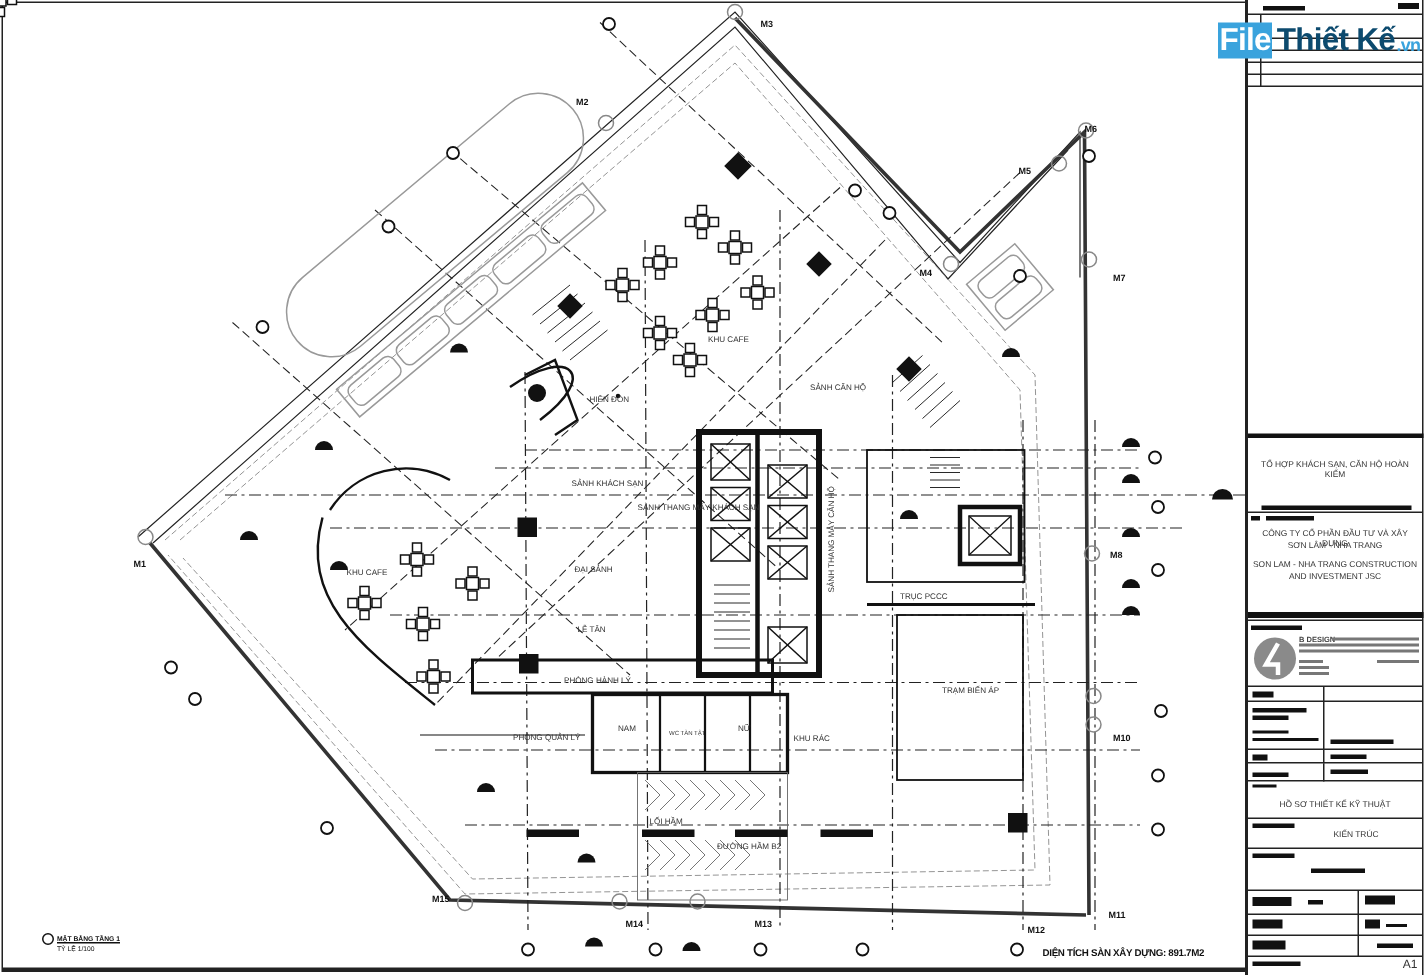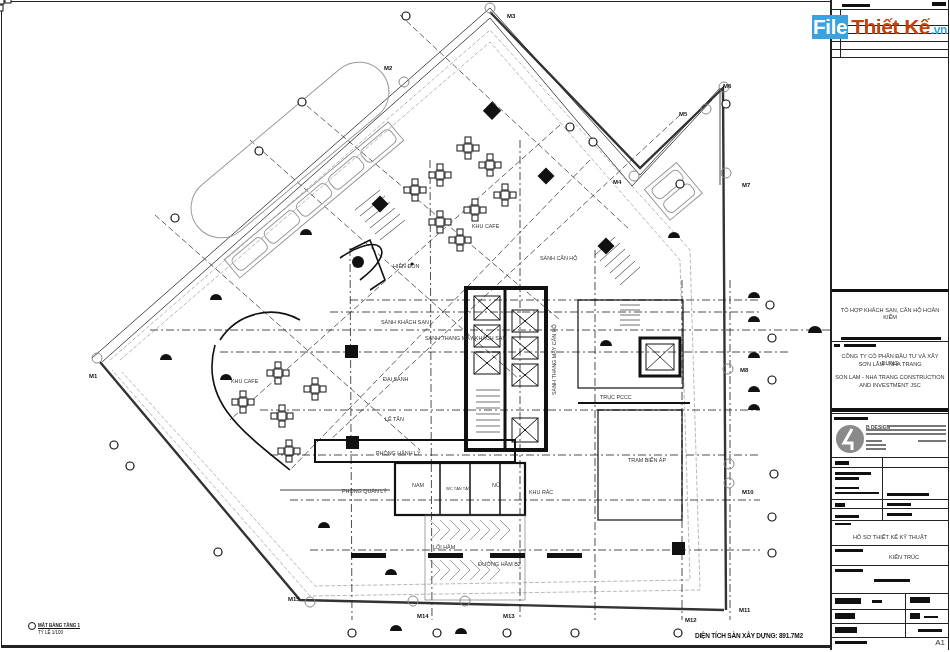--- a/index.html
+++ b/index.html
@@ -6,21 +6,21 @@
   body{width:950px;height:652px;position:relative;overflow:hidden;font-family:"Liberation Sans",sans-serif;}
   .sheet{position:absolute;left:0;top:0;width:950px;height:652px;}
   .frame{position:absolute;left:1px;top:1px;width:947px;height:647px;border:1px solid #222;border-bottom:3px solid #222;box-sizing:border-box;}
   .drawing{position:absolute;left:0;top:0;width:830px;height:652px;}
   .titleblock{position:absolute;left:830px;top:0;width:119px;height:650px;border-left:2px solid #222;border-right:1px solid #222;box-sizing:border-box;background:#fff;}
   .tb-row{position:absolute;left:0;width:100%;border-bottom:1px solid #222;box-sizing:border-box;}
   .bar{position:absolute;background:#111;}
   .tb-text{position:absolute;left:2px;right:2px;text-align:center;font-size:5.6px;color:#333;line-height:7px;}
   .logo{position:absolute;left:812px;top:12px;height:30px;display:flex;align-items:center;font-family:"Liberation Sans",sans-serif;font-weight:bold;font-size:21px;letter-spacing:-0.5px;z-index:3;}
   .logo .p1{color:#3aa3dd;background:#3aa3dd;color:#fff;padding:0 1px;}
-  .logo .p2{color:#c2410c;margin-left:3px;}
+  .logo .p2{color:#0c4a6e;margin-left:3px;}
   .logo .p3{color:#3aa3dd;font-size:12px;margin-left:1px;margin-top:6px;}
   .watermark{position:absolute;left:340px;top:607px;font-size:18px;color:#9a9a9a;opacity:0.85;letter-spacing:0.5px;z-index:3;}
   .room-label{font-family:"Liberation Sans",sans-serif;font-size:5.4px;fill:#333;}
   .axis-label{font-family:"Liberation Sans",sans-serif;font-size:6px;font-weight:bold;fill:#111;}
   .area-label{position:absolute;left:695px;top:632px;font-size:6.5px;font-weight:bold;color:#111;letter-spacing:-0.2px;}
   .legend{position:absolute;left:28px;top:622px;font-size:4.5px;color:#111;}
   .legend .ico{display:inline-block;width:6px;height:6px;border:1.2px solid #111;border-radius:50%;vertical-align:middle;margin-right:2px;}
 </style>
 </head>
 <body>

